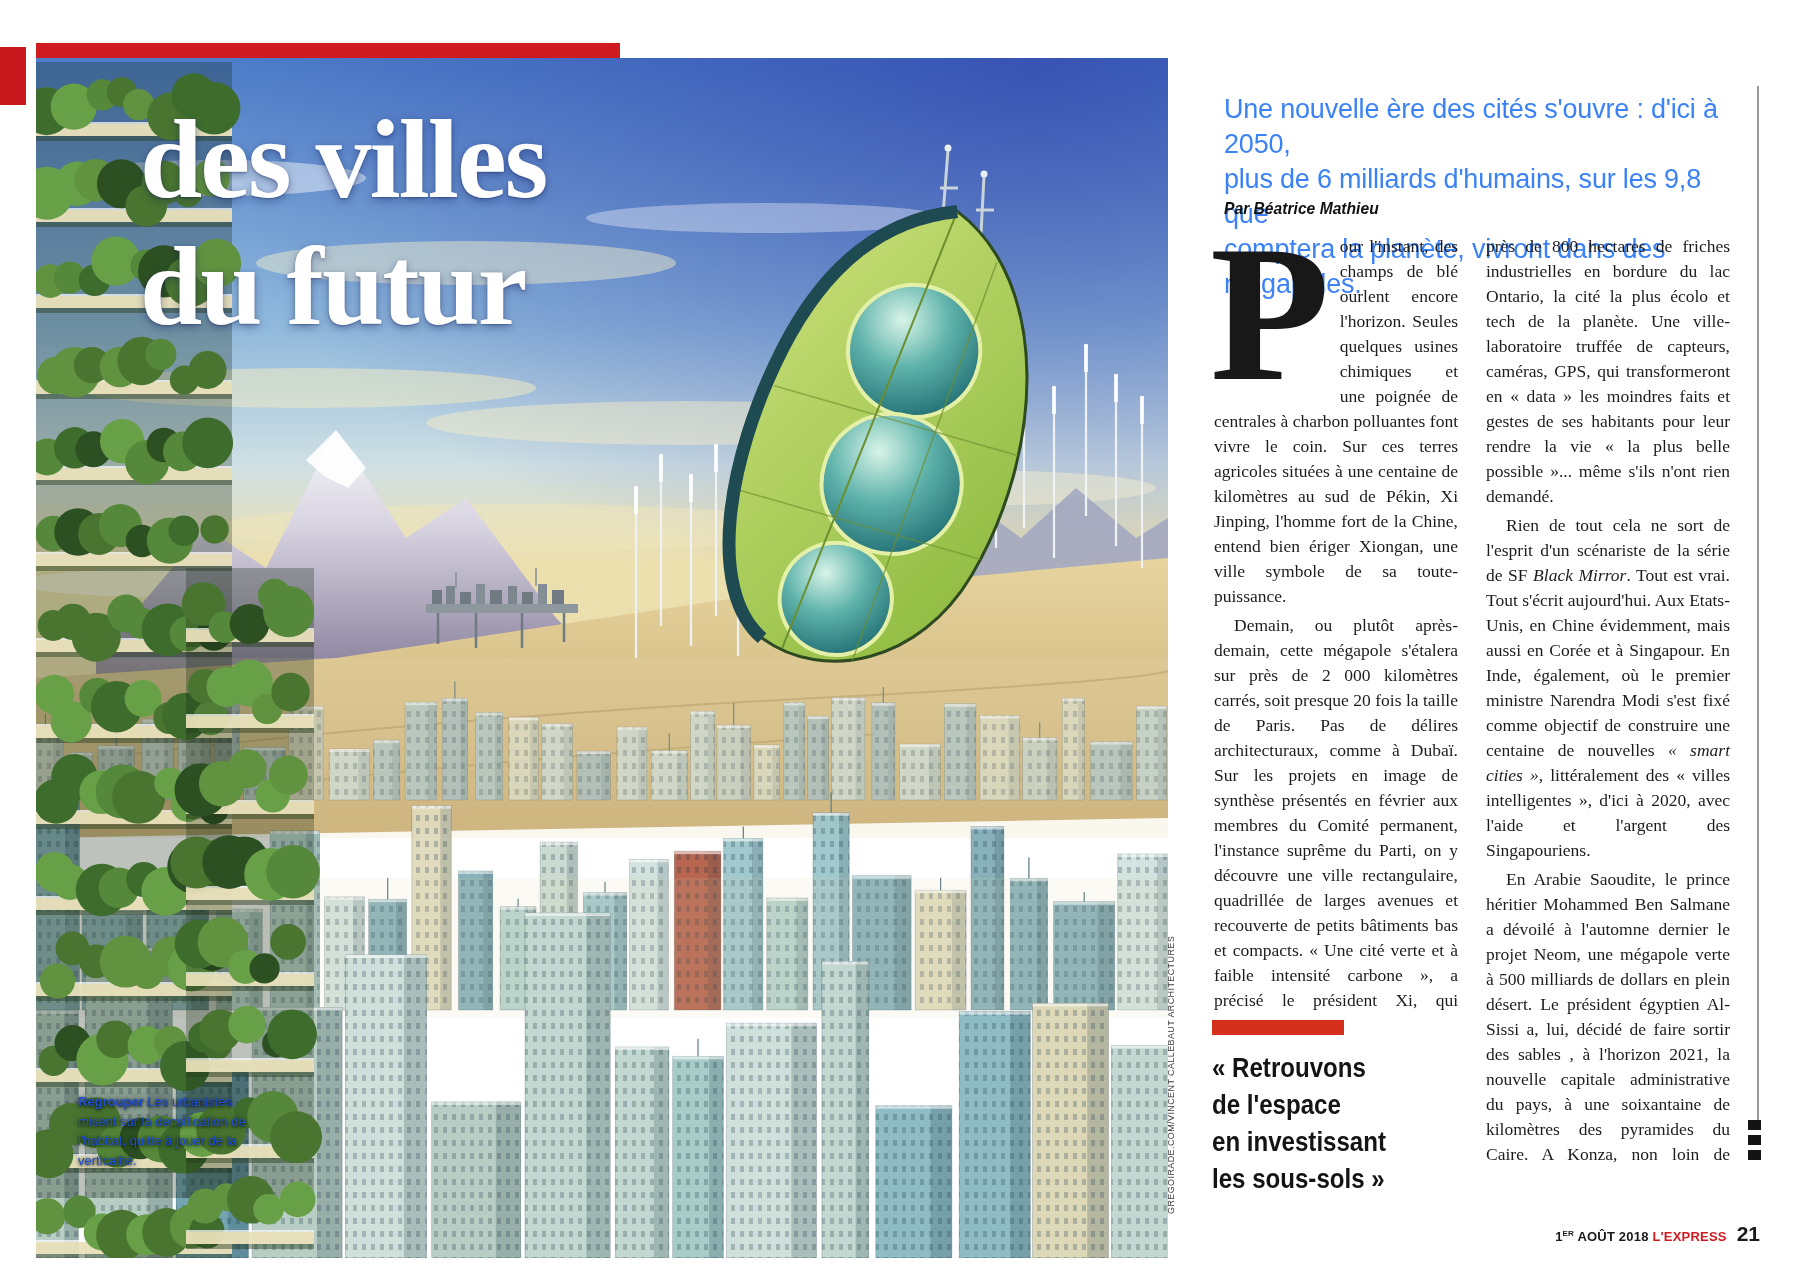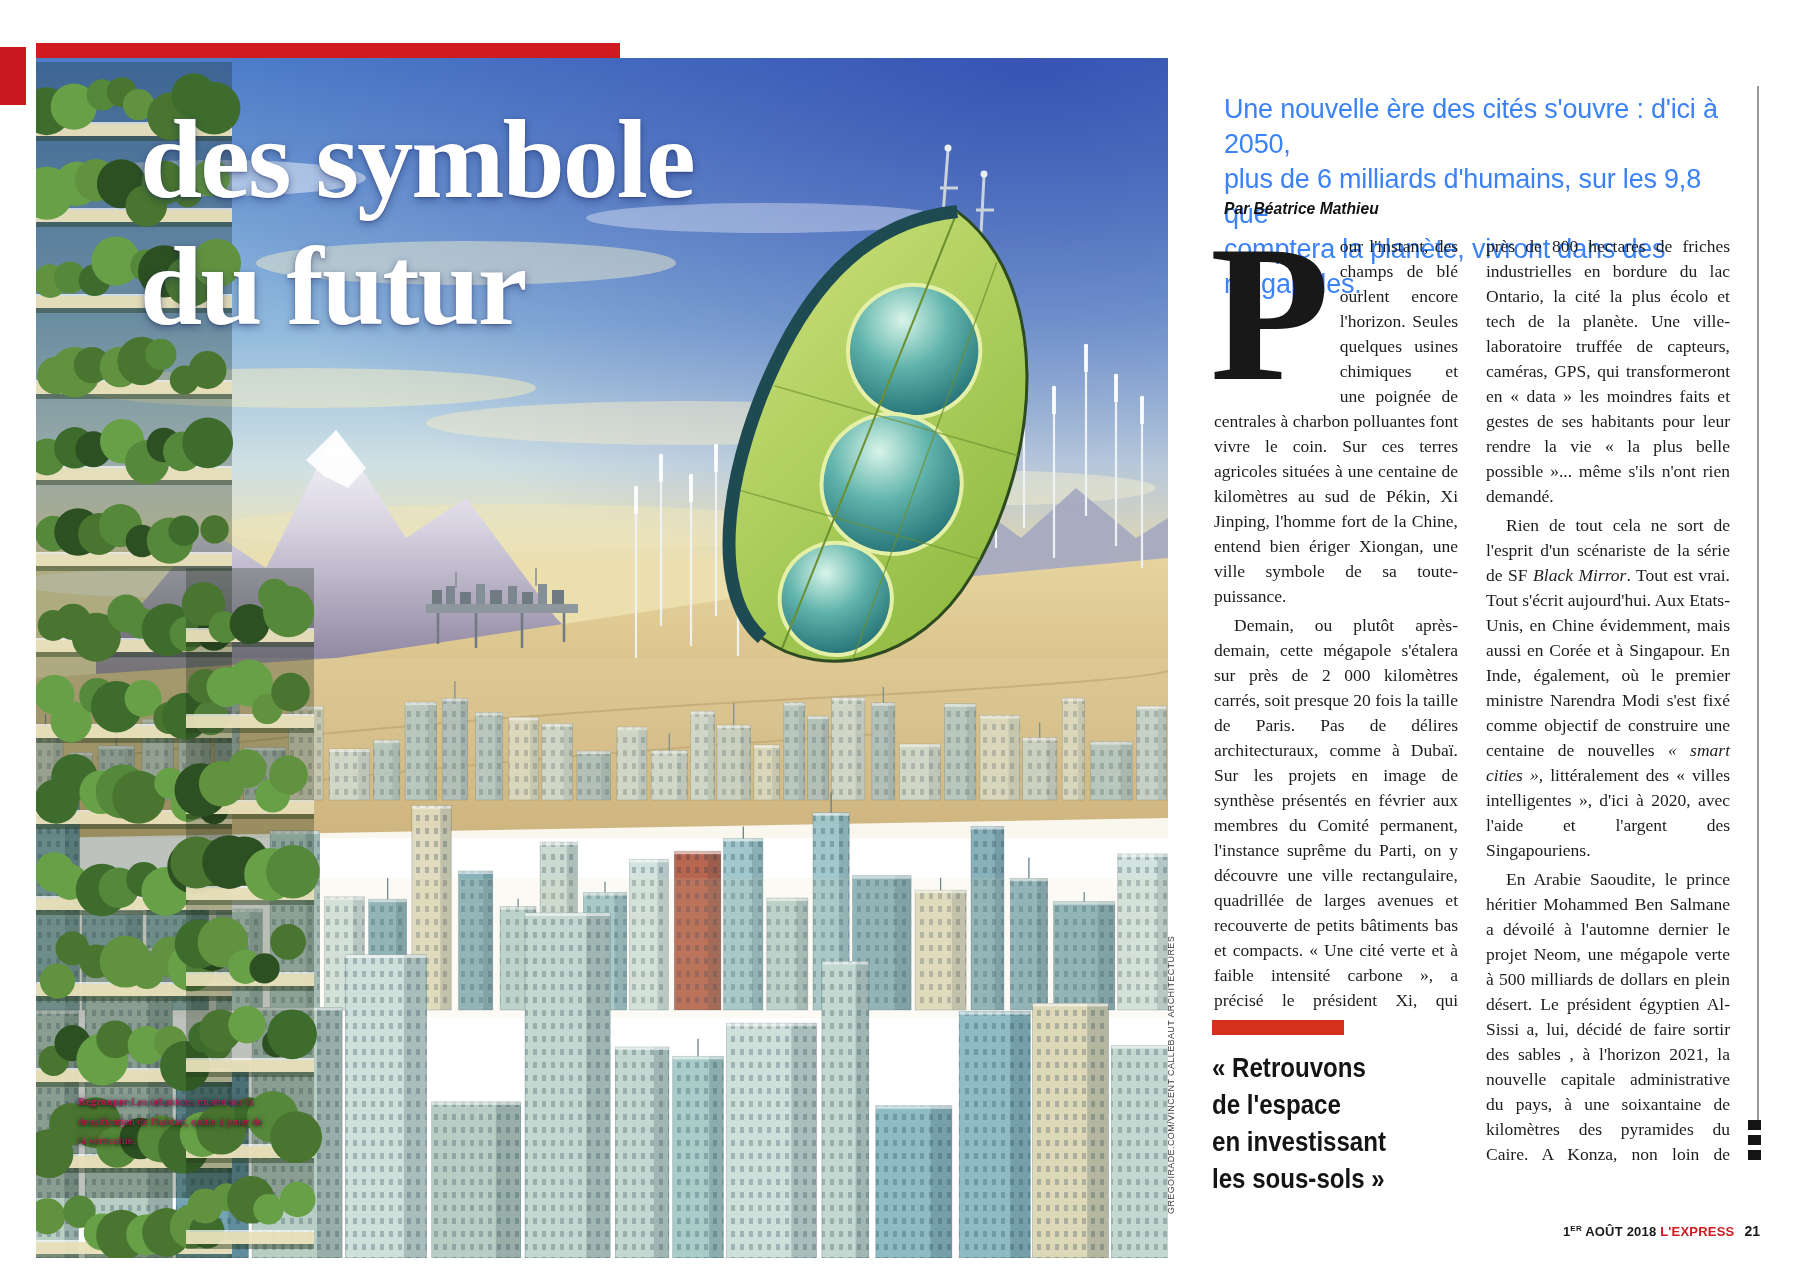--- a/index.html
+++ b/index.html
@@ -15,22 +15,22 @@
 
   
   #hero{left:36px;top:58px;width:1132px;height:1200px;z-index:1;}
 
   
   #headline{left:140px;top:96px;z-index:3;color:#fff;font-family:"Liberation Serif",serif;
             font-weight:700;font-size:112px;line-height:127px;letter-spacing:-2px;
             text-shadow:0 3px 9px rgba(15,25,80,.4),0 1px 2px rgba(15,25,80,.35);white-space:nowrap;}
 
   
-  #caption{left:78px;top:1092px;width:186px;z-index:4;color:#be185d;font-size:11px;line-height:19.5px;
-           text-shadow:0 1px 3px rgba(0,0,0,.85),0 0 6px rgba(0,0,0,.5);font-family:Liberation Serif, serif;}
+  #caption{left:78px;top:1092px;width:186px;z-index:4;color:#1d4ed8;font-size:13px;line-height:19.5px;
+           text-shadow:0 1px 3px rgba(0,0,0,.85),0 0 6px rgba(0,0,0,.5);}
   #caption b{font-weight:700;}
 
   
   #credit{left:1166px;top:982px;height:232px;width:13px;z-index:4;
           writing-mode:vertical-rl;transform:rotate(180deg);
           font-size:9px;letter-spacing:.4px;color:#3c3c3c;white-space:nowrap;}
 
   
   #kicker{left:1224px;top:92px;width:500px;font-size:27px;line-height:35px;color:#3b82f6;
           white-space:pre-line;letter-spacing:-.2px;}
@@ -56,21 +56,21 @@
   #pullquote{left:1212px;top:1020px;width:300px;}
   #pullquote .bar{width:132px;height:15px;background:#d5301c;margin-bottom:14px;}
   #pullquote .pq-line{font-size:28px;line-height:37px;font-weight:700;color:#141414;
                       transform:scaleX(.86);transform-origin:left center;white-space:nowrap;}
 
   
   #footer{right:40px;top:1222px;width:400px;text-align:right;white-space:nowrap;}
   #footer .date{font-size:13px;font-weight:700;color:#1a1a1a;letter-spacing:.2px;}
   #footer .date sup{font-size:8px;}
   #footer .brand{font-size:13px;font-weight:700;color:#cf1b20;letter-spacing:.2px;margin-top:8px;}
-  #footer .pagenum{font-size:14px;font-weight:700;color:#1a1a1a;margin-left:10px;}
+  #footer .pagenum{font-size:21px;font-weight:700;color:#1a1a1a;margin-left:10px;}
 </style>
 </head>
 <body>
 
 <div class="abs" id="banner-square"></div>
 <div class="abs" id="banner">
   <span class="lbl">le dossier de l'express</span>
 </div>
 
 <svg class="abs" id="hero" viewBox="0 0 1132 1200">
@@ -744,21 +744,21 @@
       <rect x="150" y="1186" width="128" height="5" fill="rgba(40,60,30,.45)"></rect>
       <circle cx="169.1" cy="1148.0" r="17.6" fill="#61923f"></circle>
       <circle cx="190.4" cy="1139.2" r="14.0" fill="#61923f"></circle>
       <circle cx="214.8" cy="1141.8" r="23.8" fill="#497530"></circle>
       <circle cx="232.5" cy="1151.3" r="15.3" fill="#68a047"></circle>
       <circle cx="261.7" cy="1141.4" r="17.8" fill="#68a047"></circle>
     </g>
 </svg>
 
 <div class="abs" id="headline">
-  <div>des symbole</div>
+  <div>des villes</div>
   <div>du futur</div>
 </div>
 
 <div class="abs" id="caption"><b>Regrouper</b><span> Les urbanistes misent sur la densification de l'habitat, quitte à jouer de la verticalité.</span></div>
 
 <div class="abs" id="credit">GREGOIRADE.COM/VINCENT CALLEBAUT ARCHITECTURES</div>
 
 <div class="abs" id="kicker">Une nouvelle ère des cités s'ouvre : d'ici à 2050,
 plus de 6 milliards d'humains, sur les 9,8 que
 comptera la planète, vivront dans des mégapoles.</div>

